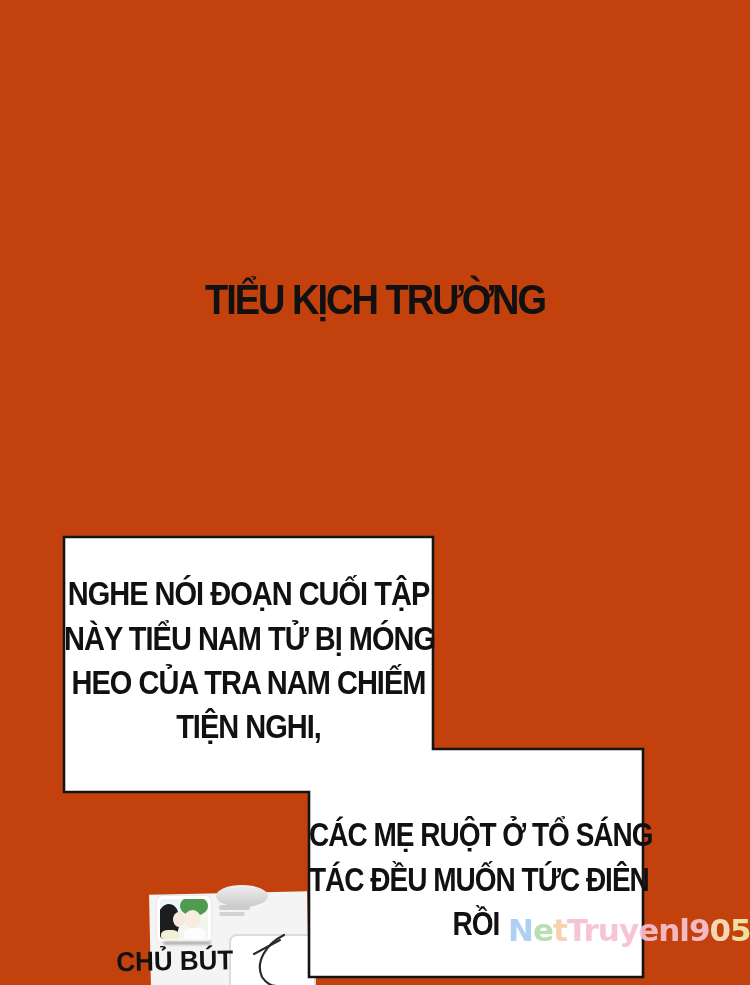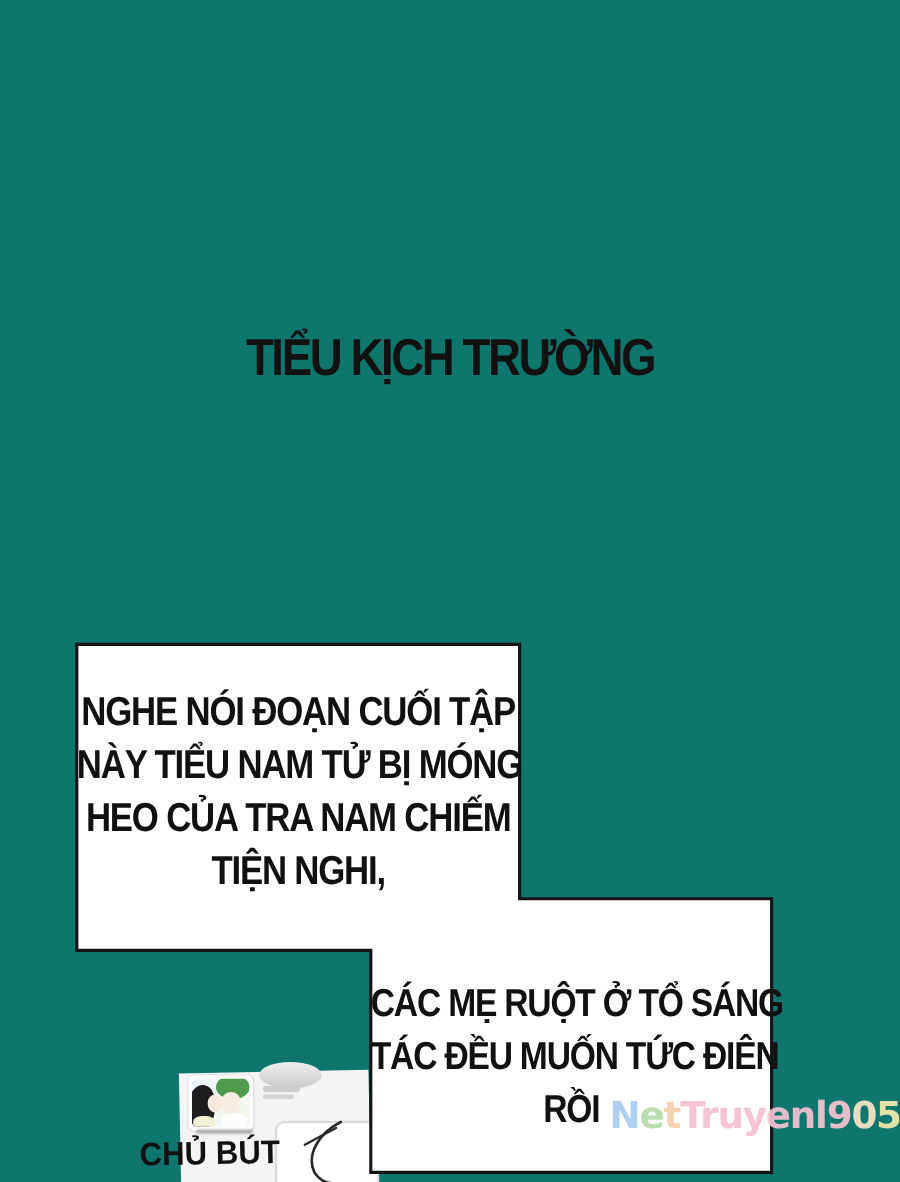--- a/index.html
+++ b/index.html
@@ -1,18 +1,18 @@
 <!DOCTYPE html>
 <html><head>
 <meta charset="utf-8">
 <style>
   html,body{margin:0;padding:0;background:#fff;}
   #page{
     position:relative;width:750px;height:985px;overflow:hidden;
-    background:#0f766e;font-family:"Liberation Sans",sans-serif;
+    background:#c2410c;font-family:"Liberation Sans",sans-serif;
   }
   
   .comic-text{
     color:#111;font-weight:700;text-align:center;
     -webkit-font-smoothing:antialiased;
   }
   #section-title{
     position:absolute;left:0;right:0;top:276px;
     font-size:38px;line-height:40px;letter-spacing:-2px;
     transform:scaleY(1.14);transform-origin:top center;

